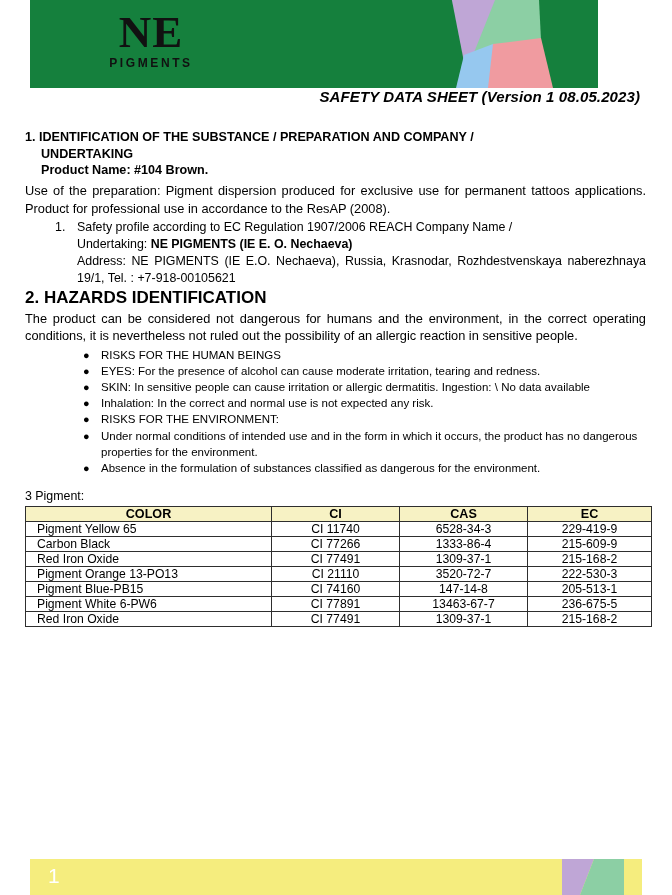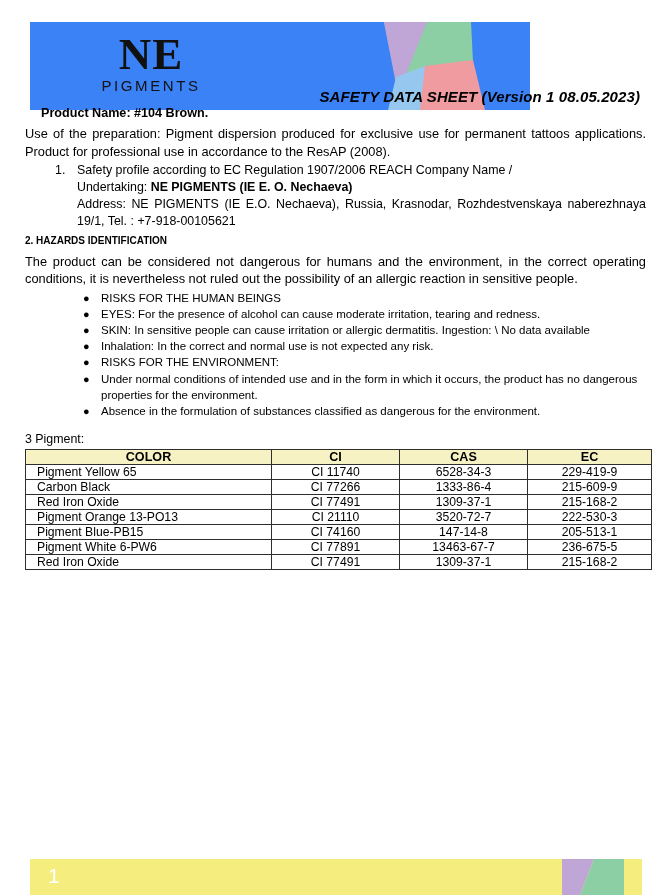--- a/index.html
+++ b/index.html
@@ -15,46 +15,45 @@
     font-family: "Liberation Sans", sans-serif;
     color: #000000;
     overflow: hidden;
   }
 
   
   .header-band {
     position: absolute;
     left: 30px;
     top: 0;
-    width: 500px;
+    width: 568px;
     height: 88px;
-    background: #3b82f6;
+    background: #15803d;
     overflow: hidden;
-    margin-top: 22px;
   }
   .logo-block {
     position: absolute;
     left: 56px;
     top: 9px;
     width: 130px;
     text-align: center;
     user-select: none;
   }
   .logo-ne {
     font-family: "Liberation Serif", serif;
     font-weight: 700;
     font-size: 45px;
     line-height: 47px;
     letter-spacing: 1px;
     color: #111111;
   }
   .logo-pigments {
     font-family: "Liberation Sans", sans-serif;
-    font-weight: 400;
-    font-size: 15px;
+    font-weight: 700;
+    font-size: 12px;
     line-height: 19px;
     letter-spacing: 2.6px;
     color: #111111;
     margin-top: -2px;
   }
   .header-shapes {
     position: absolute;
     right: 0;
     top: 0;
     width: 190px;
@@ -83,21 +82,21 @@
     font-size: 12.6px;
     line-height: 16.5px;
     margin-top: 24px;
   }
   .sec-head .cont {
     display: block;
     padding-left: 16px;
   }
   .sec-head-2 {
     font-weight: 700;
-    font-size: 10px;
+    font-size: 17px;
     line-height: 16.5px;
     margin-top: 3px;
   }
   .prod-name {
     font-weight: 700;
     font-size: 12.6px;
     line-height: 17px;
     padding-left: 16px;
   }
 
@@ -236,20 +235,24 @@
     <polygon points="95,-20 130,-20 133,40 65,55" fill="#8ccfa4"></polygon>
     <polygon points="56,55 85,44 90,88 48,88" fill="#96c8ef"></polygon>
     <polygon points="85,44 133,38 145,88 80,88" fill="#f09ba0"></polygon>
   </svg>
 </div>
 
 <div class="page">
 
   <div class="sds-version">SAFETY DATA SHEET (Version 1 08.05.2023)</div>
 
+  <div class="sec-head">
+    <span>1. IDENTIFICATION OF THE SUBSTANCE / PREPARATION AND COMPANY /</span>
+    <span class="cont">UNDERTAKING</span>
+  </div>
 
   <div class="prod-name">Product Name: #104 Brown.</div>
 
   <div class="para">Use of the preparation: Pigment dispersion produced for exclusive use for permanent tattoos applications. Product for professional use in accordance to the ResAP (2008).</div>
 
   <ul class="num-list">
     <li class="num-item">
       <span class="num-marker">1.</span>
       <div class="num-first">Safety profile according to EC Regulation 1907/2006 REACH Company Name /</div>
       <div class="sub-line"><span>Undertaking: </span><span class="bold">NE PIGMENTS (IE E. O. Nechaeva)</span></div>

